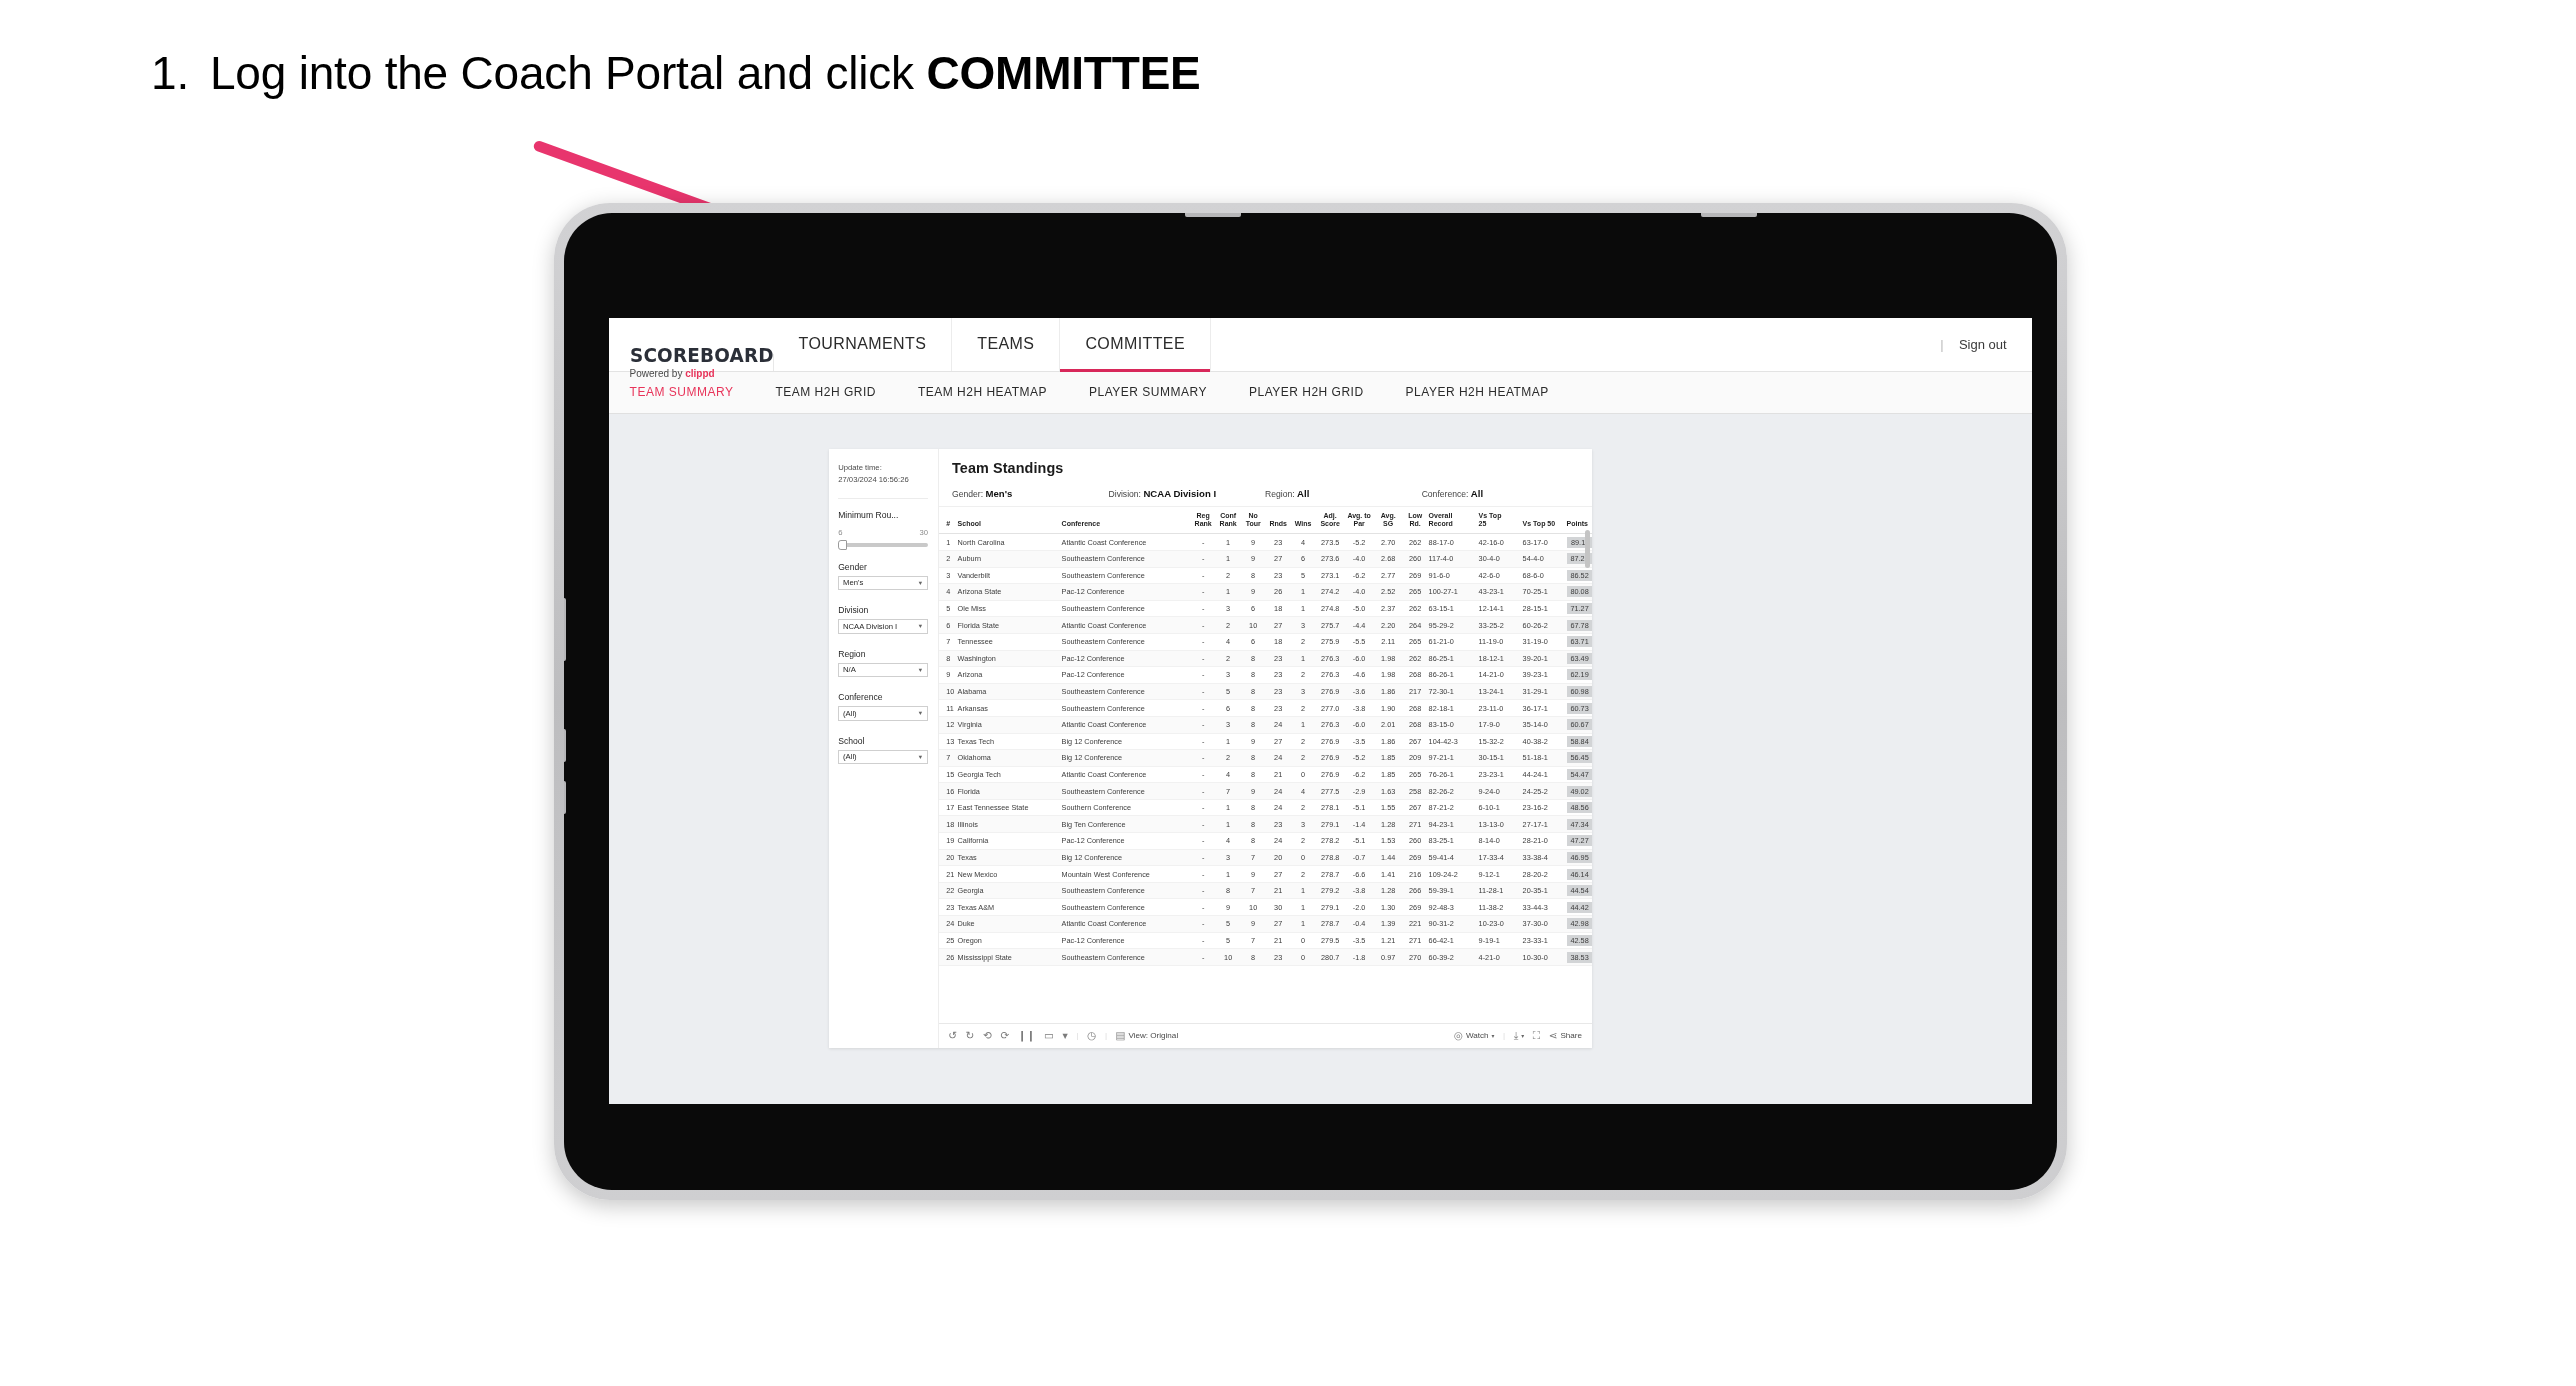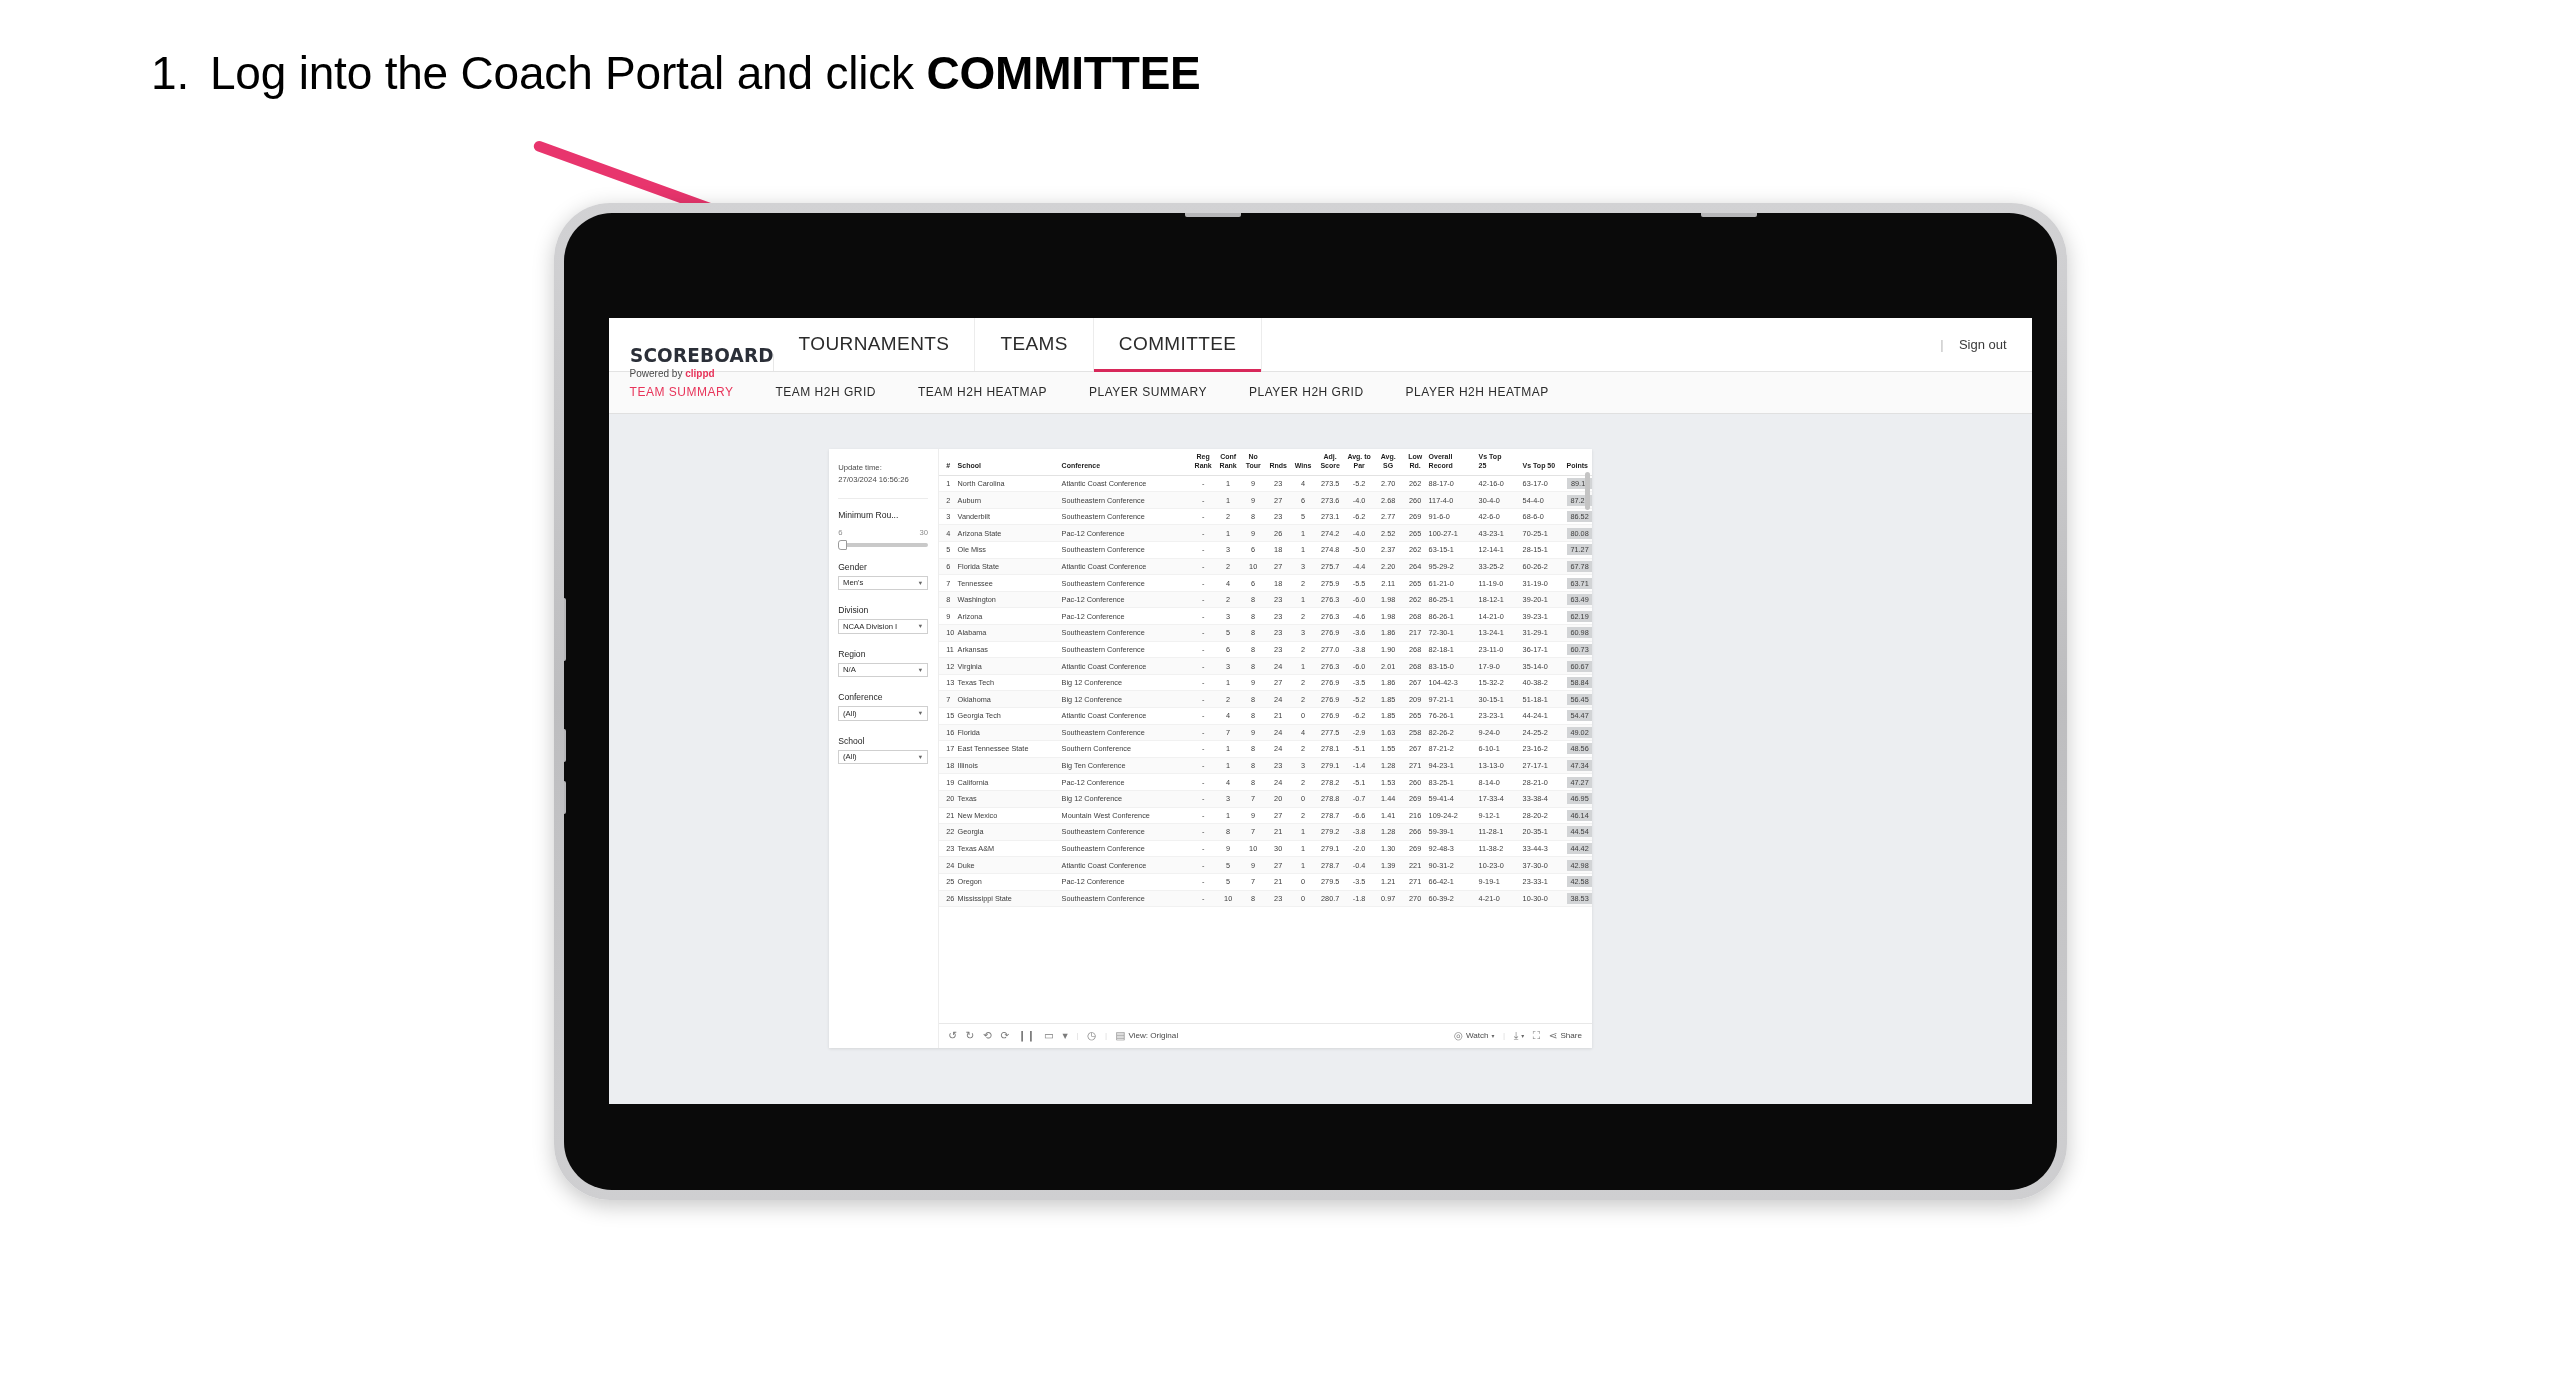--- a/index.html
+++ b/index.html
@@ -69,21 +69,21 @@
   #brand-title {
     font-family: "DejaVu Sans", sans-serif;
     font-weight: 700; font-size: 20px; letter-spacing: 0.2px;
     color: #2b2f38; line-height: 1; transform: scaleX(0.92); transform-origin: left;
   }
   #brand-sub { font-size: 10px; color: #4a4a4a; margin-top: 2.9px; }
   #brand-sub .clippd { color: #e8345a; font-weight: 700; }
 
   .topnav-item {
     display: flex; align-items: center; padding: 0 25px;
-    font-size: 19px; color: #2b2b2b; letter-spacing: 0.4px;
+    font-size: 16px; color: #2b2b2b; letter-spacing: 0.4px;
     border-right: 1px solid #ececec; cursor: pointer; position: relative;
   }
   .topnav-item.active::after {
     content: ""; position: absolute; left: 0; right: 0; bottom: -1px;
     height: 2.9px; background: #d8285a;
   }
   #topnav-spacer { flex: 1; }
   #signout-wrap {
     display: flex; align-items: center; gap: 15.3px;
     padding-right: 25px; font-size: 13px; color: #3a3a3a;
@@ -279,20 +279,29 @@
                 <div class="filter-group">
                   <div class="filter-label">School</div>
                   <div class="filter-select">
                     <span>(All)</span>
                     <span class="caret">▼</span>
                   </div>
                 </div>
               </div>
 
               <div id="viz-main">
+                <div id="viz-head">
+                  <div id="viz-title">Team Standings</div>
+                  <div id="viz-meta">
+                    <div class="meta-item"><span>Gender:</span> <b>Men's</b></div>
+                    <div class="meta-item"><span>Division:</span> <b>NCAA Division I</b></div>
+                    <div class="meta-item"><span>Region:</span> <b>All</b></div>
+                    <div class="meta-item"><span>Conference:</span> <b>All</b></div>
+                  </div>
+                </div>
 
                 <div id="table-scroll">
                   <table id="standings-table">
                     <thead>
                         <tr>
                           <th class="c-rank">#</th>
                           <th class="c-school">School</th>
                           <th class="c-conf">Conference</th>
                           <th class="c-num">Reg<br>Rank</th>
                           <th class="c-num">Conf<br>Rank</th>

